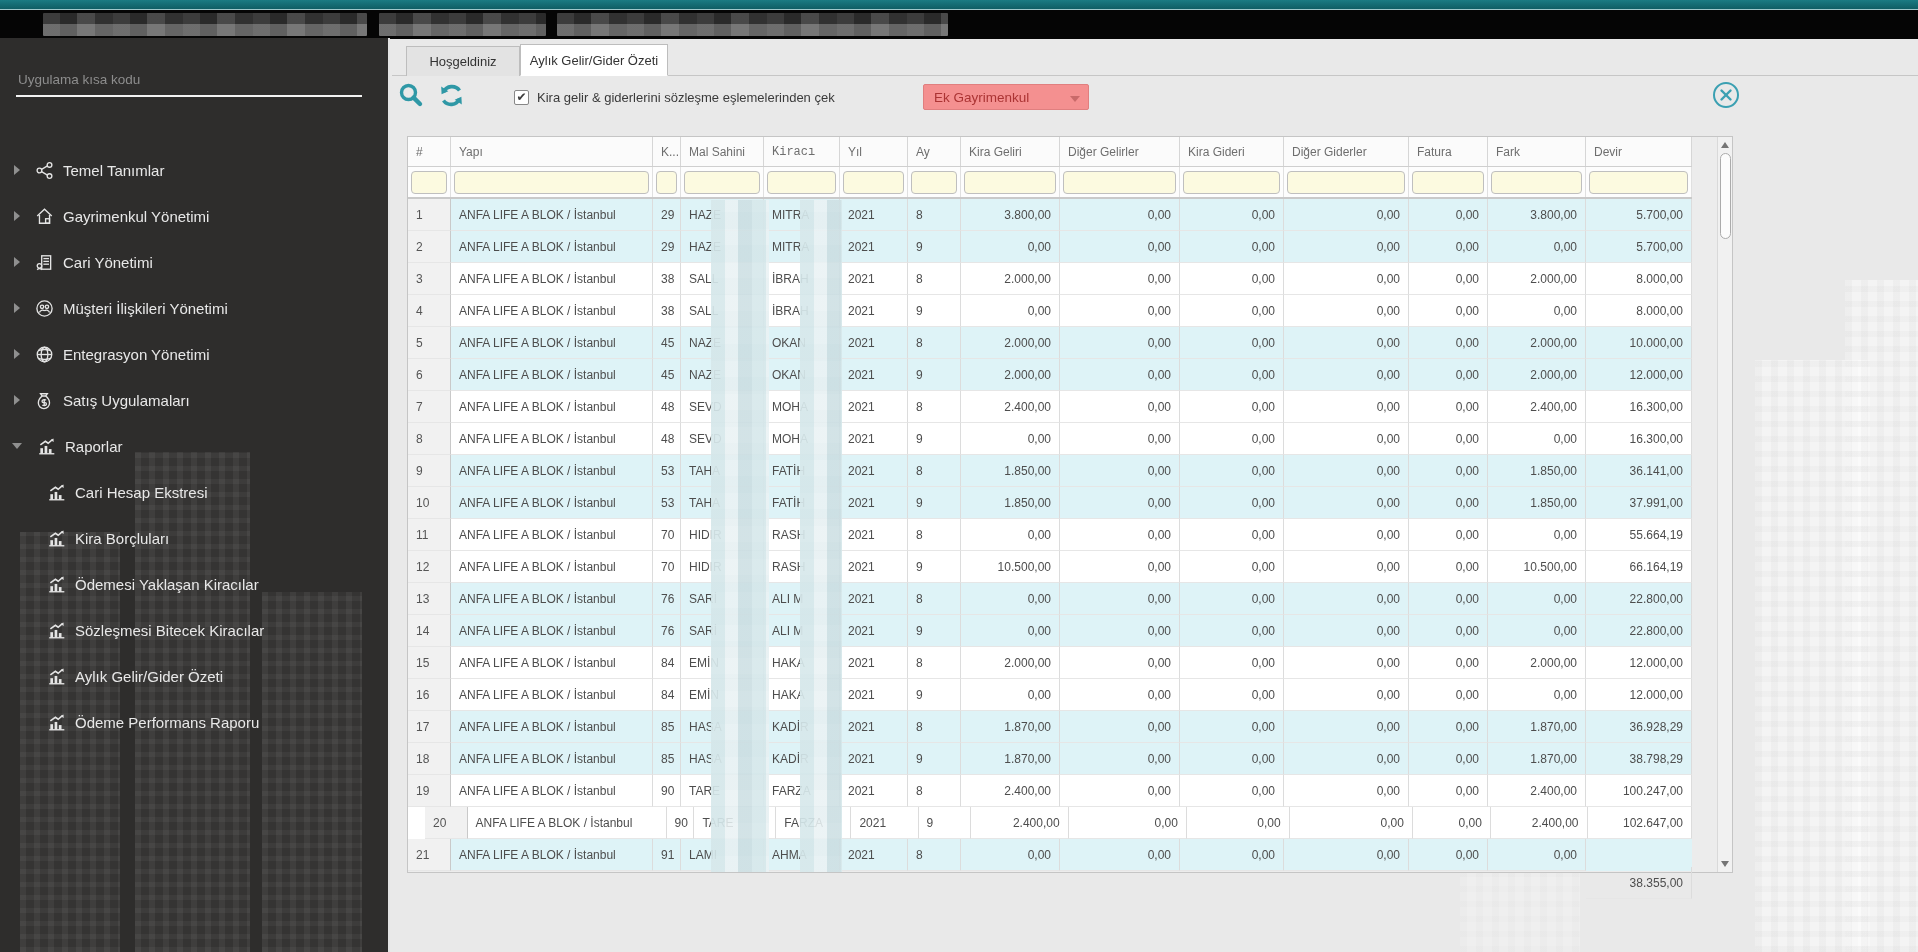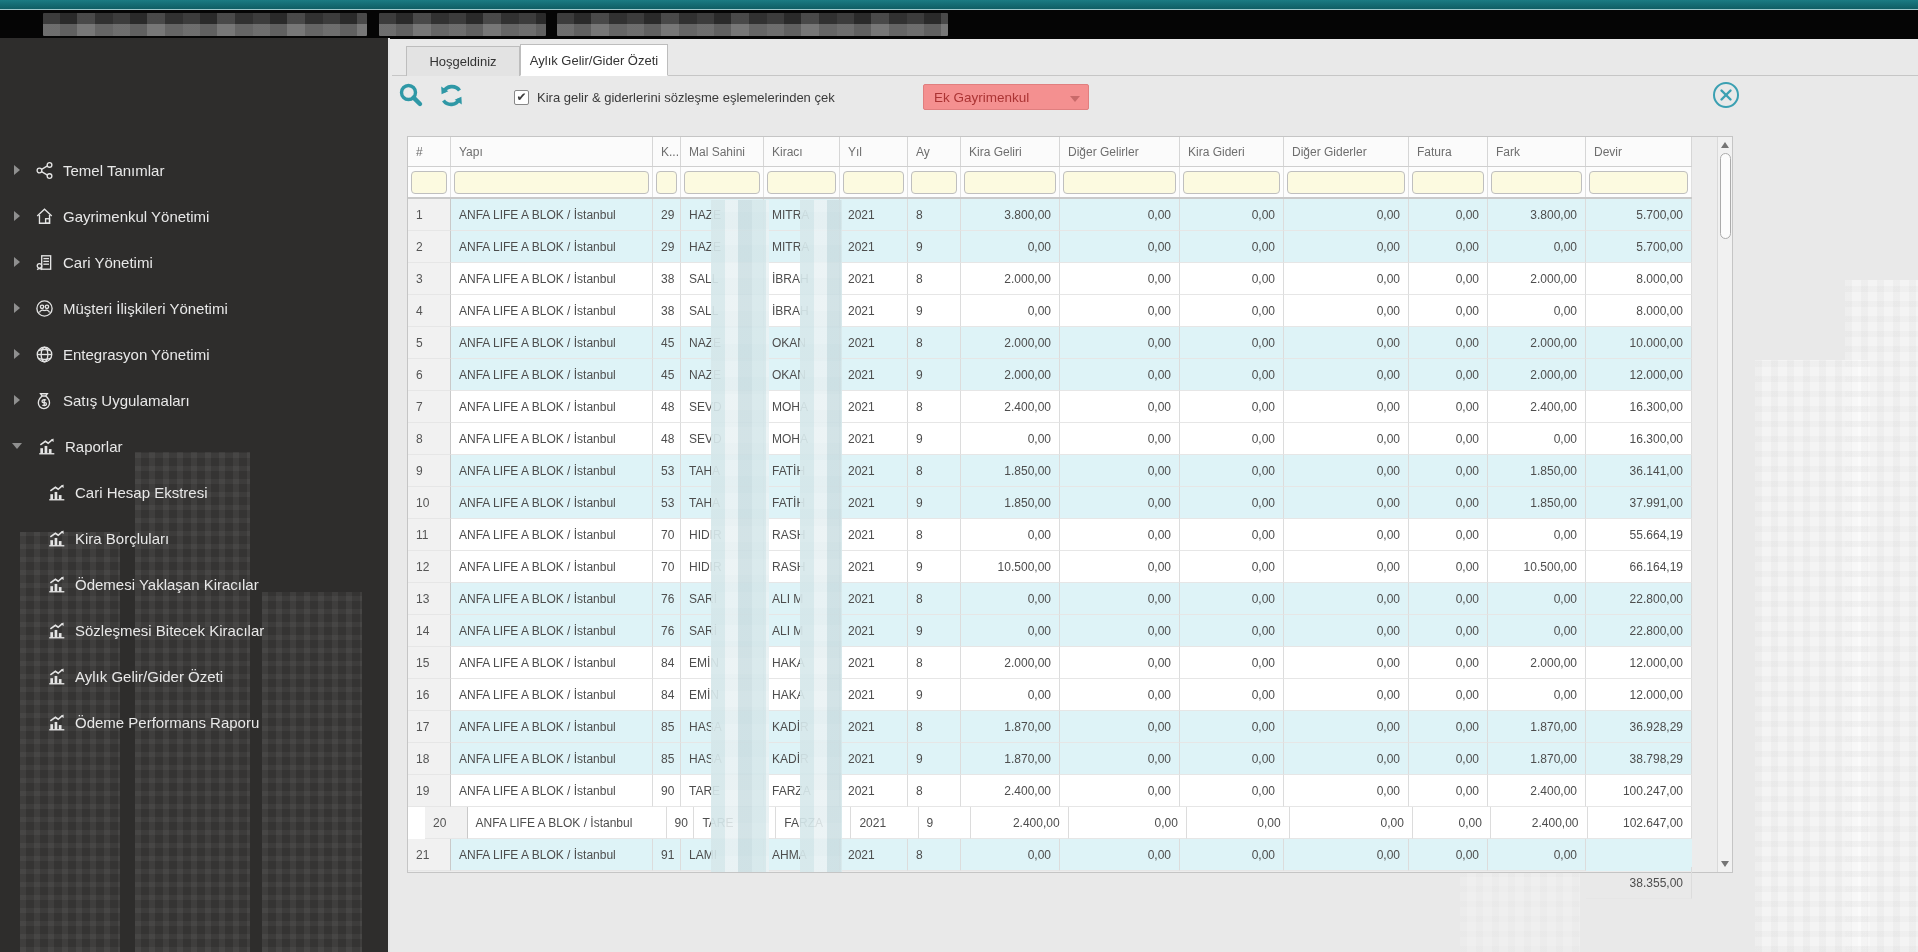--- a/index.html
+++ b/index.html
@@ -109,20 +109,23 @@
 <div class="title-bar">
   <div class="redact-block" style="left:43px; width:324px;"></div>
   <div class="redact-block" style="left:379px; width:167px;"></div>
   <div class="redact-block" style="left:557px; width:391px;"></div>
 </div>
 
 <div class="sidebar">
   <div class="skyline" style="left:20px; width:100px; height:420px;"></div>
   <div class="skyline" style="left:135px; width:115px; height:500px;"></div>
   <div class="skyline" style="left:262px; width:100px; height:360px;"></div>
+  <div class="side-search">
+    <input type="text" placeholder="Uygulama kısa kodu" style="">
+  </div>
   <div class="menu" id="menu-root">
       <div class="menu-item" style="top: 14px;">
         <span class="tri right"></span>
         <span class="mi-icon">
           <svg viewBox="0 0 17 17">
             <circle cx="4" cy="8.5" r="2.1" fill="none" stroke="#e4e4e4" stroke-width="1.2"></circle>
             <circle cx="13" cy="3.5" r="2.1" fill="none" stroke="#e4e4e4" stroke-width="1.2"></circle>
             <circle cx="13" cy="13.5" r="2.1" fill="none" stroke="#e4e4e4" stroke-width="1.2"></circle>
             <line x1="5.9" y1="7.5" x2="11.1" y2="4.4" fill="none" stroke="#e4e4e4" stroke-width="1.2"></line>
             <line x1="5.9" y1="9.5" x2="11.1" y2="12.6" fill="none" stroke="#e4e4e4" stroke-width="1.2"></line>
@@ -325,21 +328,21 @@
   </svg>
 </div>
 
 <div class="grid-wrap">
   <div class="grid-table" id="grid-table">
       <div class="g-header">
         <div class="hcell" style="width: 43px;">#</div>
         <div class="hcell" style="width: 202px;">Yapı</div>
         <div class="hcell" style="width: 28px;">K...</div>
         <div class="hcell" style="width: 83px;">Mal Sahini</div>
-        <div class="hcell" style="width: 76px;">Kiracı</div>
+        <div class="hcell" style="width: 76px; font-family: Liberation Mono, monospace;">Kiracı</div>
         <div class="hcell" style="width: 68px;">Yıl</div>
         <div class="hcell" style="width: 53px;">Ay</div>
         <div class="hcell" style="width: 99px;">Kira Geliri</div>
         <div class="hcell" style="width: 120px;">Diğer Gelirler</div>
         <div class="hcell" style="width: 104px;">Kira Gideri</div>
         <div class="hcell" style="width: 125px;">Diğer Giderler</div>
         <div class="hcell" style="width: 79px;">Fatura</div>
         <div class="hcell" style="width: 98px;">Fark</div>
         <div class="hcell" style="width: 106px;">Devir</div>
       </div>

